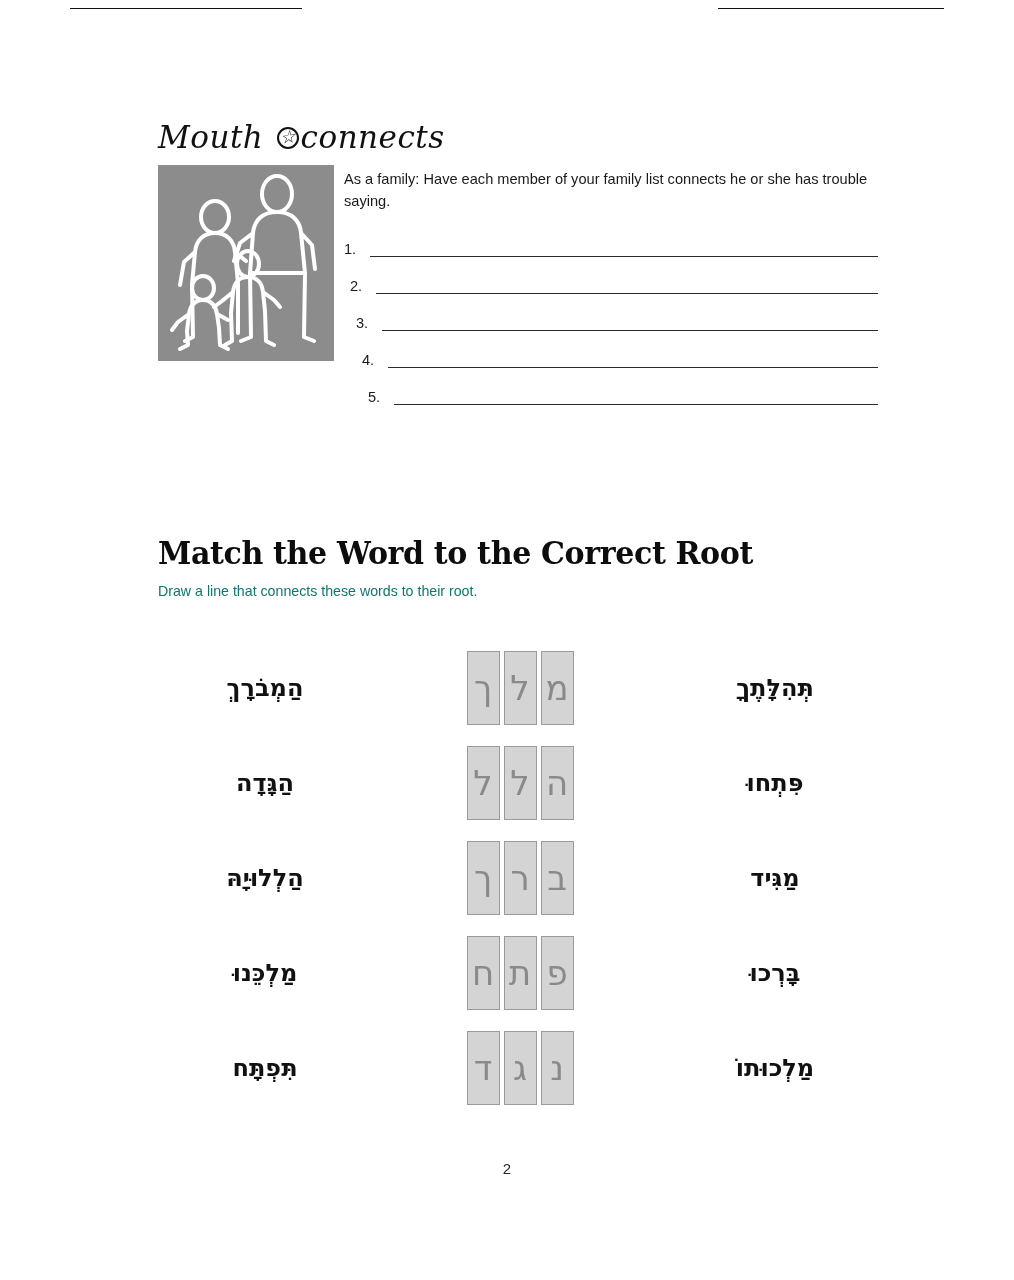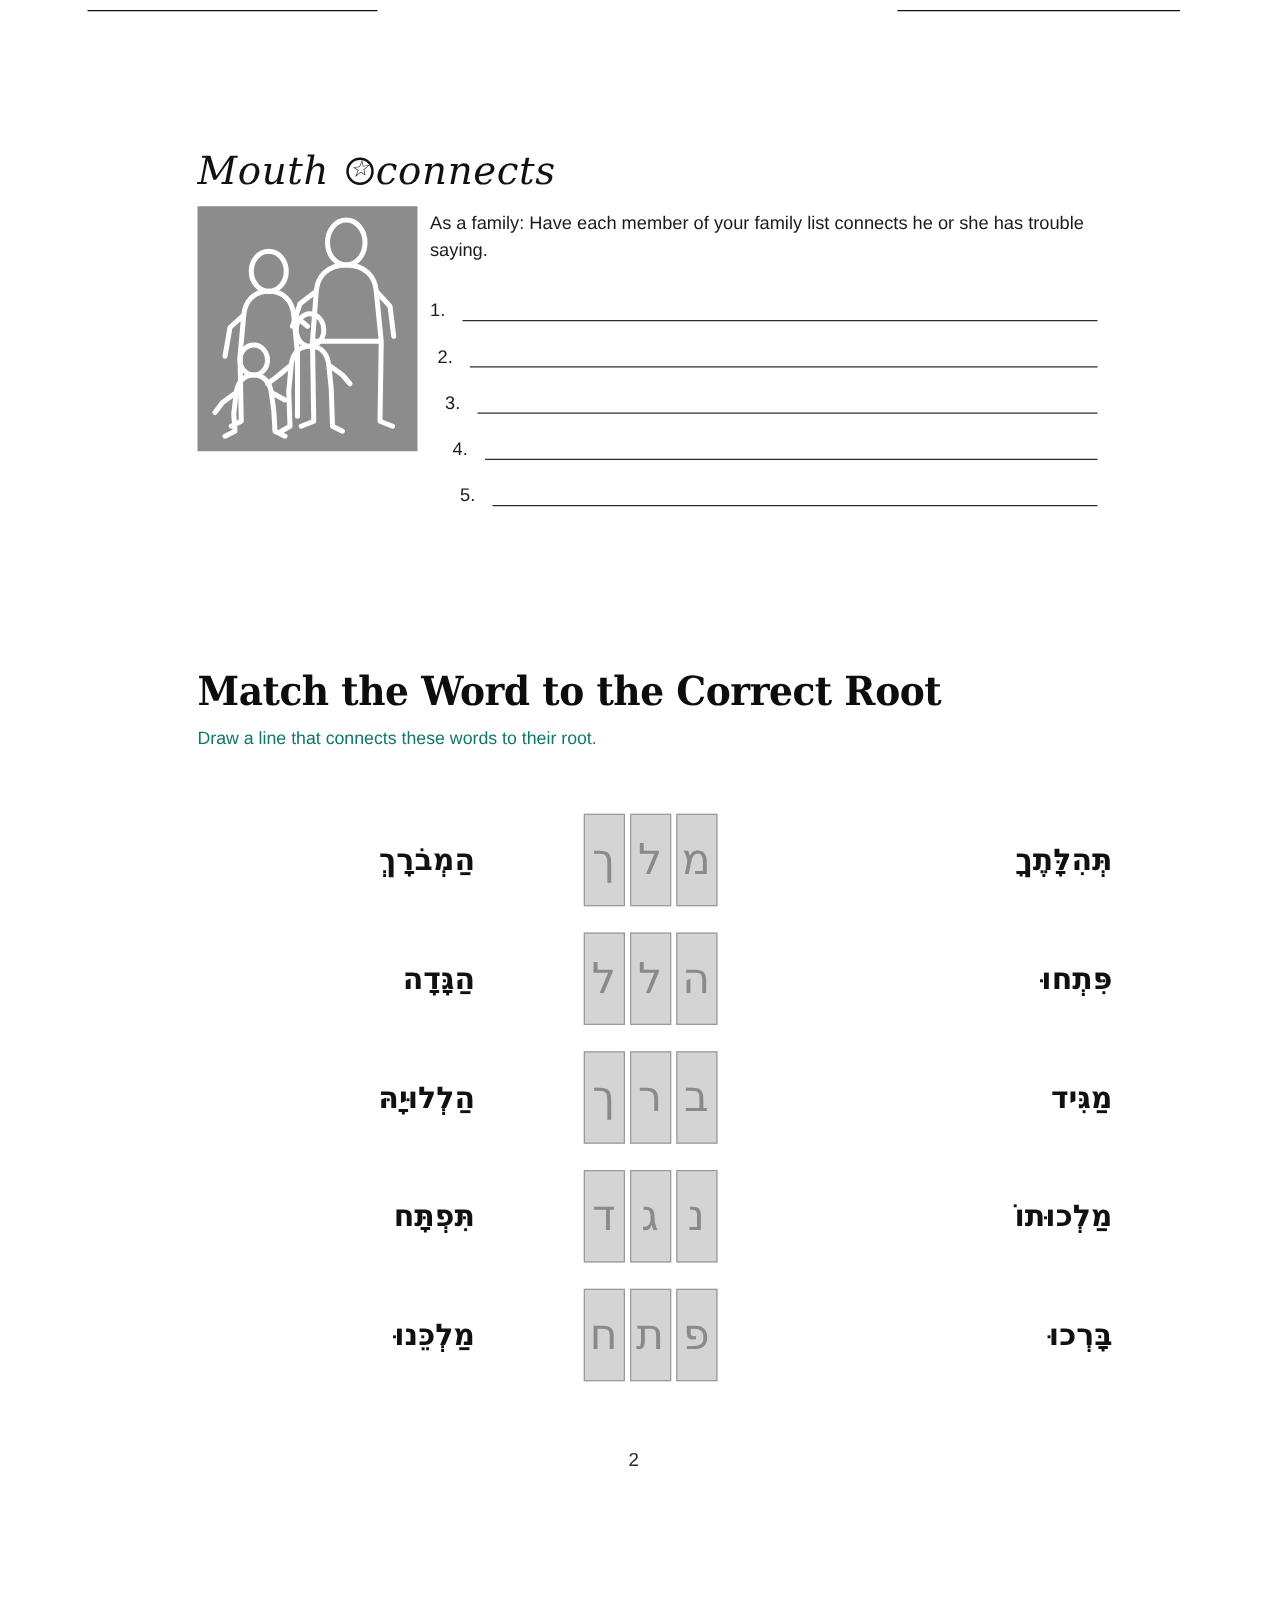--- a/index.html
+++ b/index.html
@@ -153,21 +153,21 @@
   }
   .match-row {
     display: flex;
     align-items: center;
     justify-content: space-between;
     height: 95px;
   }
   .word-cell {
     width: 230px;
     flex: none;
-    text-align: right;
+    text-align: center;
     font-family: "DejaVu Sans", sans-serif;
     font-weight: 700;
     font-size: 24px;
     direction: rtl;
     color: #111;
     line-height: 1;
   }
   .root-cell {
     width: 160px;
     flex: none;
@@ -310,34 +310,34 @@
     <div class="word-cell">הַלְלוּיָהּ</div>
     <div class="root-cell">
       <div class="root-tile">ב</div>
       <div class="root-tile">ר</div>
       <div class="root-tile">ך</div>
     </div>
     <div class="word-cell">מַגִּיד</div>
   </div>
 
   <div class="match-row">
+    <div class="word-cell">מַלְכֵּנוּ</div>
+    <div class="root-cell">
+      <div class="root-tile">פ</div>
+      <div class="root-tile">ת</div>
+      <div class="root-tile">ח</div>
+    </div>
+    <div class="word-cell">בָּרְכוּ</div>
+  </div>
+
+  <div class="match-row">
     <div class="word-cell">תִּפְתָּח</div>
     <div class="root-cell">
       <div class="root-tile">נ</div>
       <div class="root-tile">ג</div>
       <div class="root-tile">ד</div>
     </div>
     <div class="word-cell">מַלְכוּתוֹ</div>
   </div>
 
-  <div class="match-row">
-    <div class="word-cell">מַלְכֵּנוּ</div>
-    <div class="root-cell">
-      <div class="root-tile">פ</div>
-      <div class="root-tile">ת</div>
-      <div class="root-tile">ח</div>
-    </div>
-    <div class="word-cell">בָּרְכוּ</div>
-  </div>
-
 </div>
 
 <div class="page-number">2</div>
 
 </body></html>

